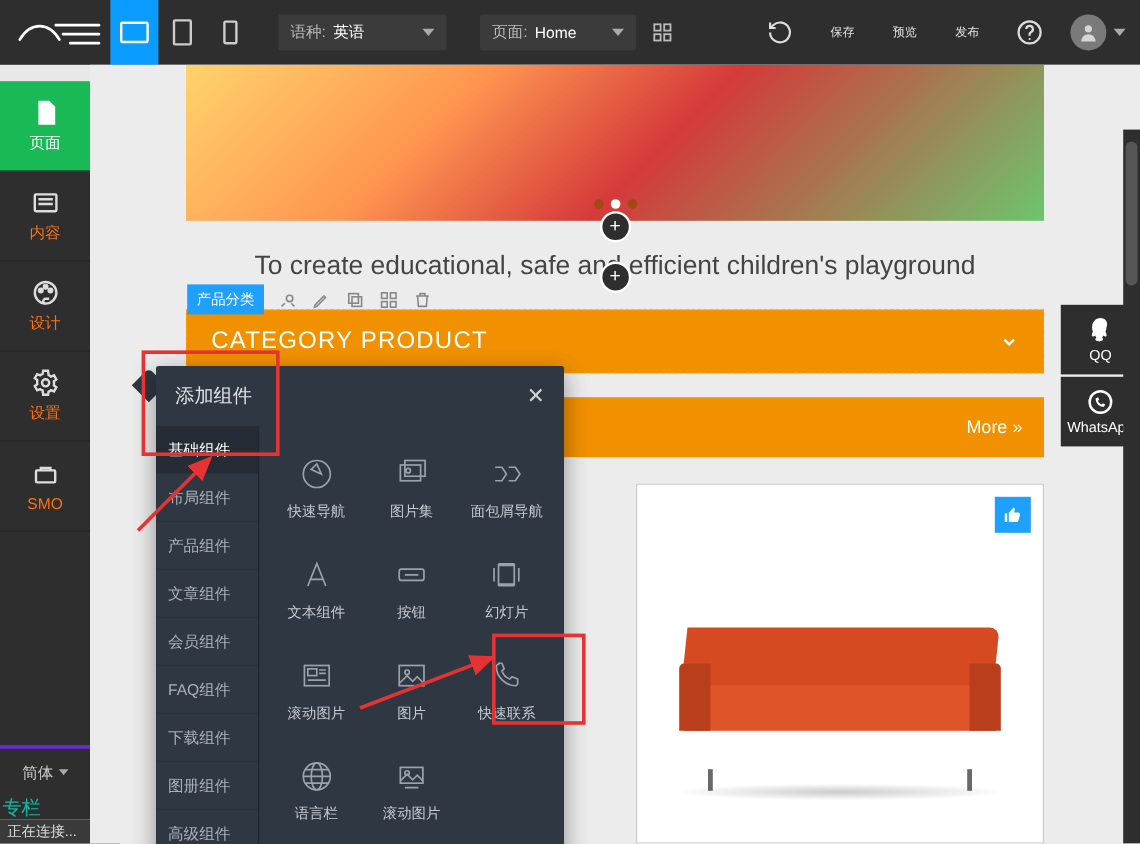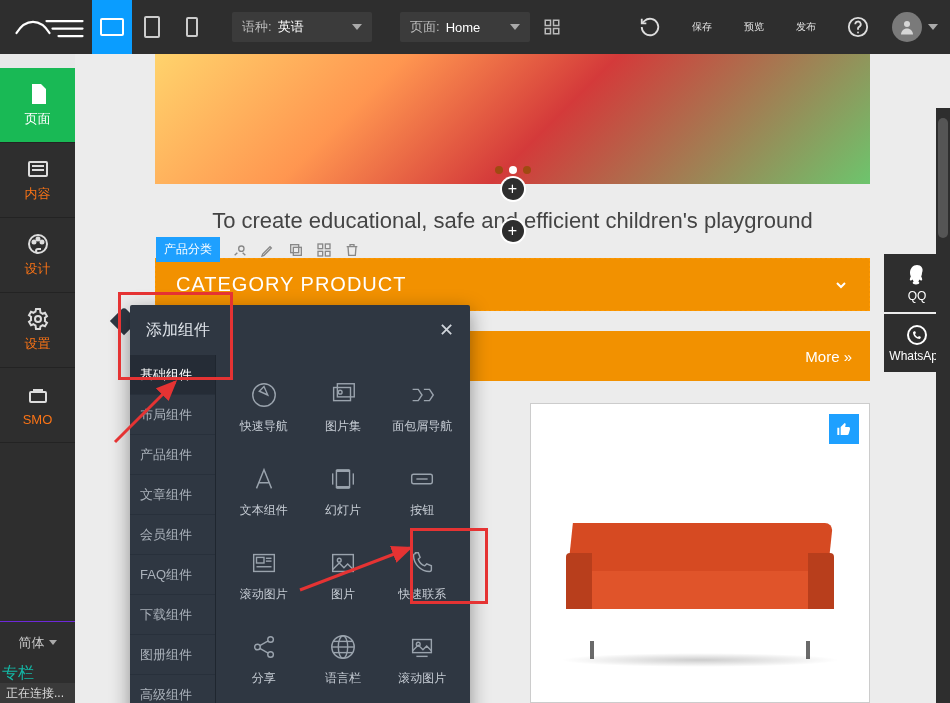--- a/index.html
+++ b/index.html
@@ -32,21 +32,21 @@
 .tb-action svg { width:22px; height:22px; }
 .avatar { width: 30px; height: 30px; border-radius: 50%; background: #7a7a7a; display:flex; align-items:center; justify-content:center; margin-left:8px; }
 .avatar-caret { width:0; height:0; border-left:5px solid transparent; border-right:5px solid transparent; border-top:6px solid #aaa; margin-left:6px; margin-right:4px; }
 
 
 .leftrail { position: absolute; left: 0; top: 68px; bottom: 20px; width: 75px; background: #2e2e2e; display: flex; flex-direction: column; }
 .rail-item { height: 75px; display: flex; flex-direction: column; align-items: center; justify-content: center; gap: 4px; color: #f97316; font-size: 13px; cursor: pointer; border-bottom: 1px solid #232323; }
 .rail-item.active { background: #19b955; color:#fff; }
 .rail-item svg { width: 24px; height: 24px; }
 .rail-spacer { flex: 1; }
-.rail-bottom { height: 42px; display:flex; align-items:center; justify-content:center; color:#ccc; font-size:13px; cursor:pointer; gap:4px; border-top:1px solid #6d28d9; }
+.rail-bottom { height: 42px; display:flex; align-items:center; justify-content:center; color:#ccc; font-size:13px; cursor:pointer; gap:4px; border-top:3px solid #6d28d9; }
 .rail-bottom .caret { width:0; height:0; border-left:4px solid transparent; border-right:4px solid transparent; border-top:5px solid #aaa; }
 .rail-cut { height: 20px; color:#14b8a6; font-size:16px; display:flex; align-items:center; padding-left:2px; overflow:hidden; }
 
 
 .statusbar { position:absolute; left:0; bottom:0; height:20px; width: 100px; background:#3a3a3a; color:#ddd; font-size:12px; display:flex; align-items:center; padding:0 6px; }
 
 
 .stage { position: absolute; left: 75px; top: 54px; right: 0; bottom: 0; background: #ececec; overflow: hidden; }
 .page-wrap { position: absolute; left: 80px; top: 0; width: 715px; }
 
@@ -387,37 +387,37 @@
           <span>面包屑导航</span>
         </div>
         <div class="pop-cell">
           <svg viewBox="0 0 32 32">
               <path d="M8 26L16 6l8 20M11 20h10"></path>
             </svg>
           <span>文本组件</span>
         </div>
         <div class="pop-cell">
           <svg viewBox="0 0 32 32">
+              <rect x="5" y="11" width="22" height="10" rx="2"></rect>
+              <line x1="10" y1="16" x2="22" y2="16"></line>
+            </svg>
+          <span>按钮</span>
+        </div>
+        <div class="pop-cell">
+          <svg viewBox="0 0 32 32">
               <rect x="9" y="7" width="14" height="18"></rect>
               <line x1="9" y1="7" x2="23" y2="7" stroke-width="3"></line>
               <line x1="9" y1="25" x2="23" y2="25" stroke-width="3"></line>
               <line x1="5" y1="10" x2="5" y2="22"></line>
               <line x1="27" y1="10" x2="27" y2="22"></line>
             </svg>
           <span>幻灯片</span>
         </div>
         <div class="pop-cell">
           <svg viewBox="0 0 32 32">
-              <rect x="5" y="11" width="22" height="10" rx="2"></rect>
-              <line x1="10" y1="16" x2="22" y2="16"></line>
-            </svg>
-          <span>按钮</span>
-        </div>
-        <div class="pop-cell">
-          <svg viewBox="0 0 32 32">
               <rect x="5" y="7" width="22" height="18"></rect>
               <rect x="8" y="10" width="8" height="6"></rect>
               <line x1="18" y1="11" x2="24" y2="11"></line>
               <line x1="18" y1="14" x2="24" y2="14"></line>
               <line x1="8" y1="20" x2="24" y2="20"></line>
             </svg>
           <span>滚动图片</span>
         </div>
         <div class="pop-cell">
           <svg viewBox="0 0 32 32">
@@ -425,30 +425,20 @@
               <circle cx="12" cy="13" r="2"></circle>
               <path d="M5 23l7-7 5 5 4-4 6 6"></path>
             </svg>
           <span>图片</span>
         </div>
         <div class="pop-cell">
           <svg viewBox="0 0 32 32">
               <path d="M9 6c-1 0-2 1-2 2 0 9 8 17 17 17 1 0 2-1 2-2v-4l-5-2-2 2c-3-1-6-4-7-7l2-2-2-5H9z"></path>
             </svg>
           <span>快速联系</span>
-        </div>
-        <div class="pop-cell">
-          <svg viewBox="0 0 32 32">
-              <circle cx="9" cy="16" r="3"></circle>
-              <circle cx="23" cy="8" r="3"></circle>
-              <circle cx="23" cy="24" r="3"></circle>
-              <line x1="11.5" y1="14.5" x2="20.5" y2="9.5"></line>
-              <line x1="11.5" y1="17.5" x2="20.5" y2="22.5"></line>
-            </svg>
-          <span>分享</span>
         </div>
         <div class="pop-cell">
           <svg viewBox="0 0 32 32">
               <circle cx="16" cy="16" r="12"></circle>
               <ellipse cx="16" cy="16" rx="5" ry="12"></ellipse>
               <line x1="4" y1="16" x2="28" y2="16"></line>
               <line x1="6" y1="10" x2="26" y2="10"></line>
               <line x1="6" y1="22" x2="26" y2="22"></line>
             </svg>
           <span>语言栏</span>

